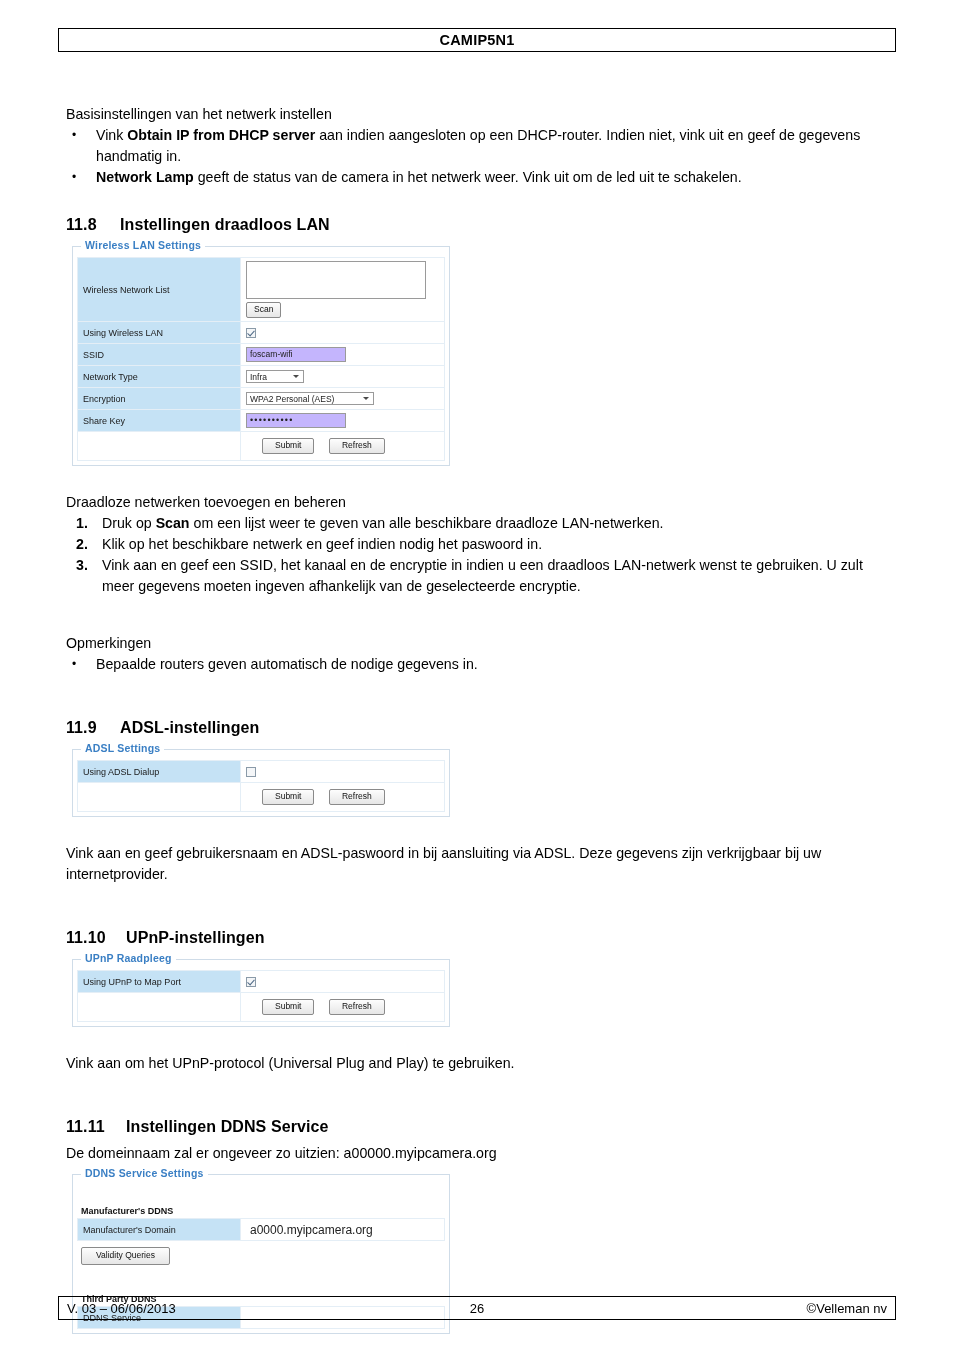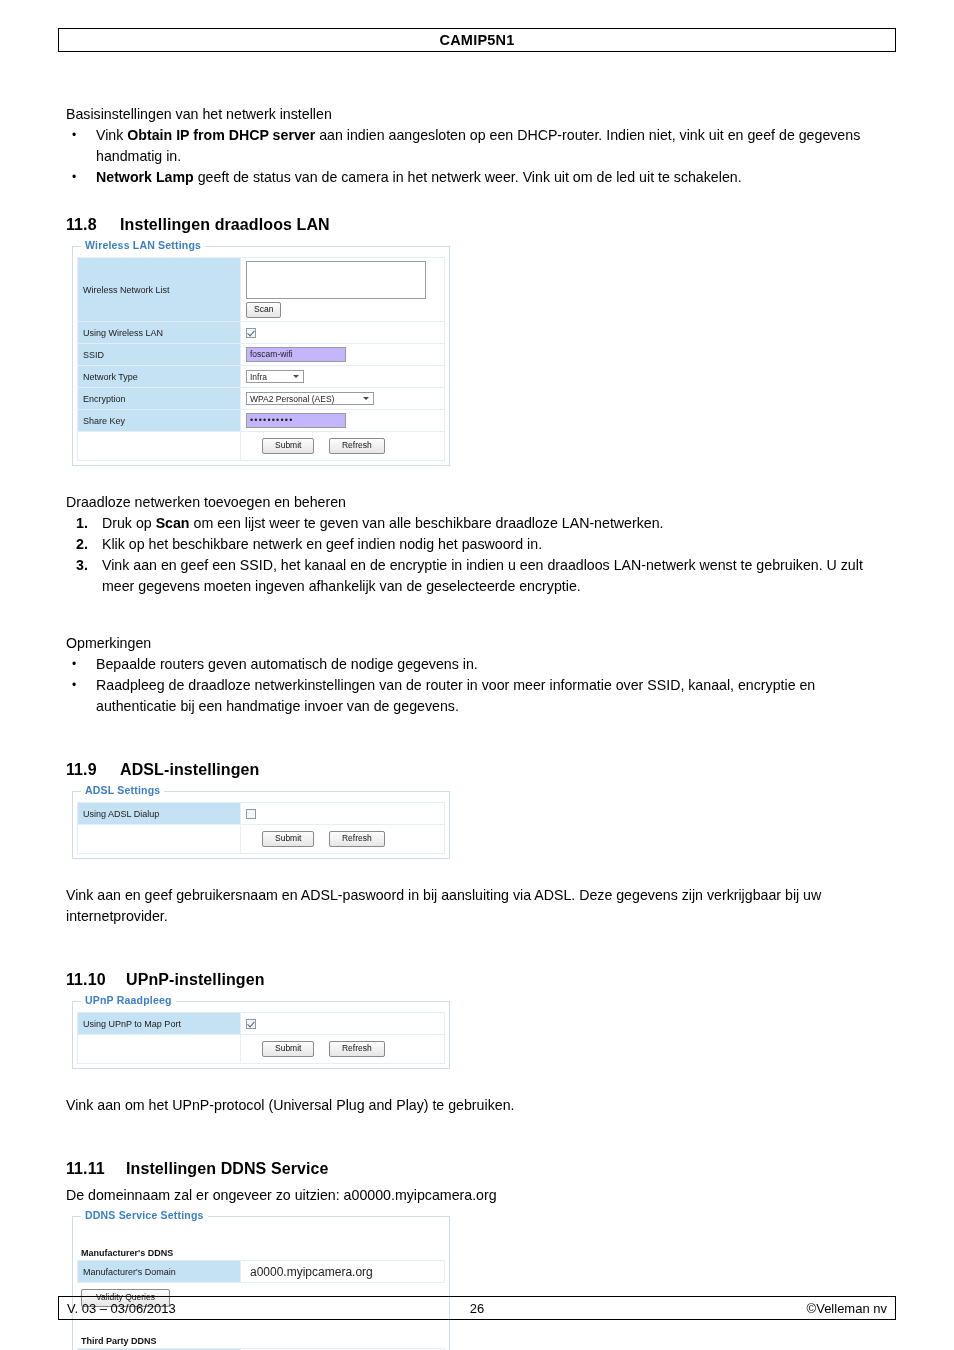--- a/index.html
+++ b/index.html
@@ -390,21 +390,20 @@
       <li><span>Klik op het beschikbare netwerk en geef indien nodig het paswoord in.</span></li>
       <li><span>Vink aan en geef een SSID, het kanaal en de encryptie in indien u een draadloos LAN-netwerk wenst te gebruiken. U zult meer gegevens moeten ingeven afhankelijk van de geselecteerde encryptie.</span></li>
     </ol>
 
     <div class="spacer-lg"></div>
     <div class="spacer-sm"></div>
 
     <p class="para">Opmerkingen</p>
     <ul class="bullets">
       <li>Bepaalde routers geven automatisch de nodige gegevens in.</li>
-      <li>Raadpleeg de draadloze netwerkinstellingen van de router in voor meer informatie over SSID, kanaal, encryptie en authenticatie bij een handmatige invoer van de gegevens.</li>
     </ul>
 
     <div class="spacer-lg"></div>
     <div class="spacer-md"></div>
 
     <h2 class="section"><span class="num">11.9</span><span>ADSL-instellingen</span></h2>
 
     <div class="spacer-sm"></div>
 
     <div class="ui-panel" style="padding:10px 4px 4px 4px;">
@@ -514,18 +513,18 @@
           </td>
         </tr>
 
       </tbody>
         </table>
     </div>
 
   </div>
 
   <div class="doc-footer">
-    <span class="f-left">V. 03 – 03/06/2013</span>
+    <span class="f-left">V. 03 – 06/06/2013</span>
     <span class="f-center">26</span>
     <span class="f-right">©Velleman nv</span>
   </div>
 
 </div>
 
 </body></html>

